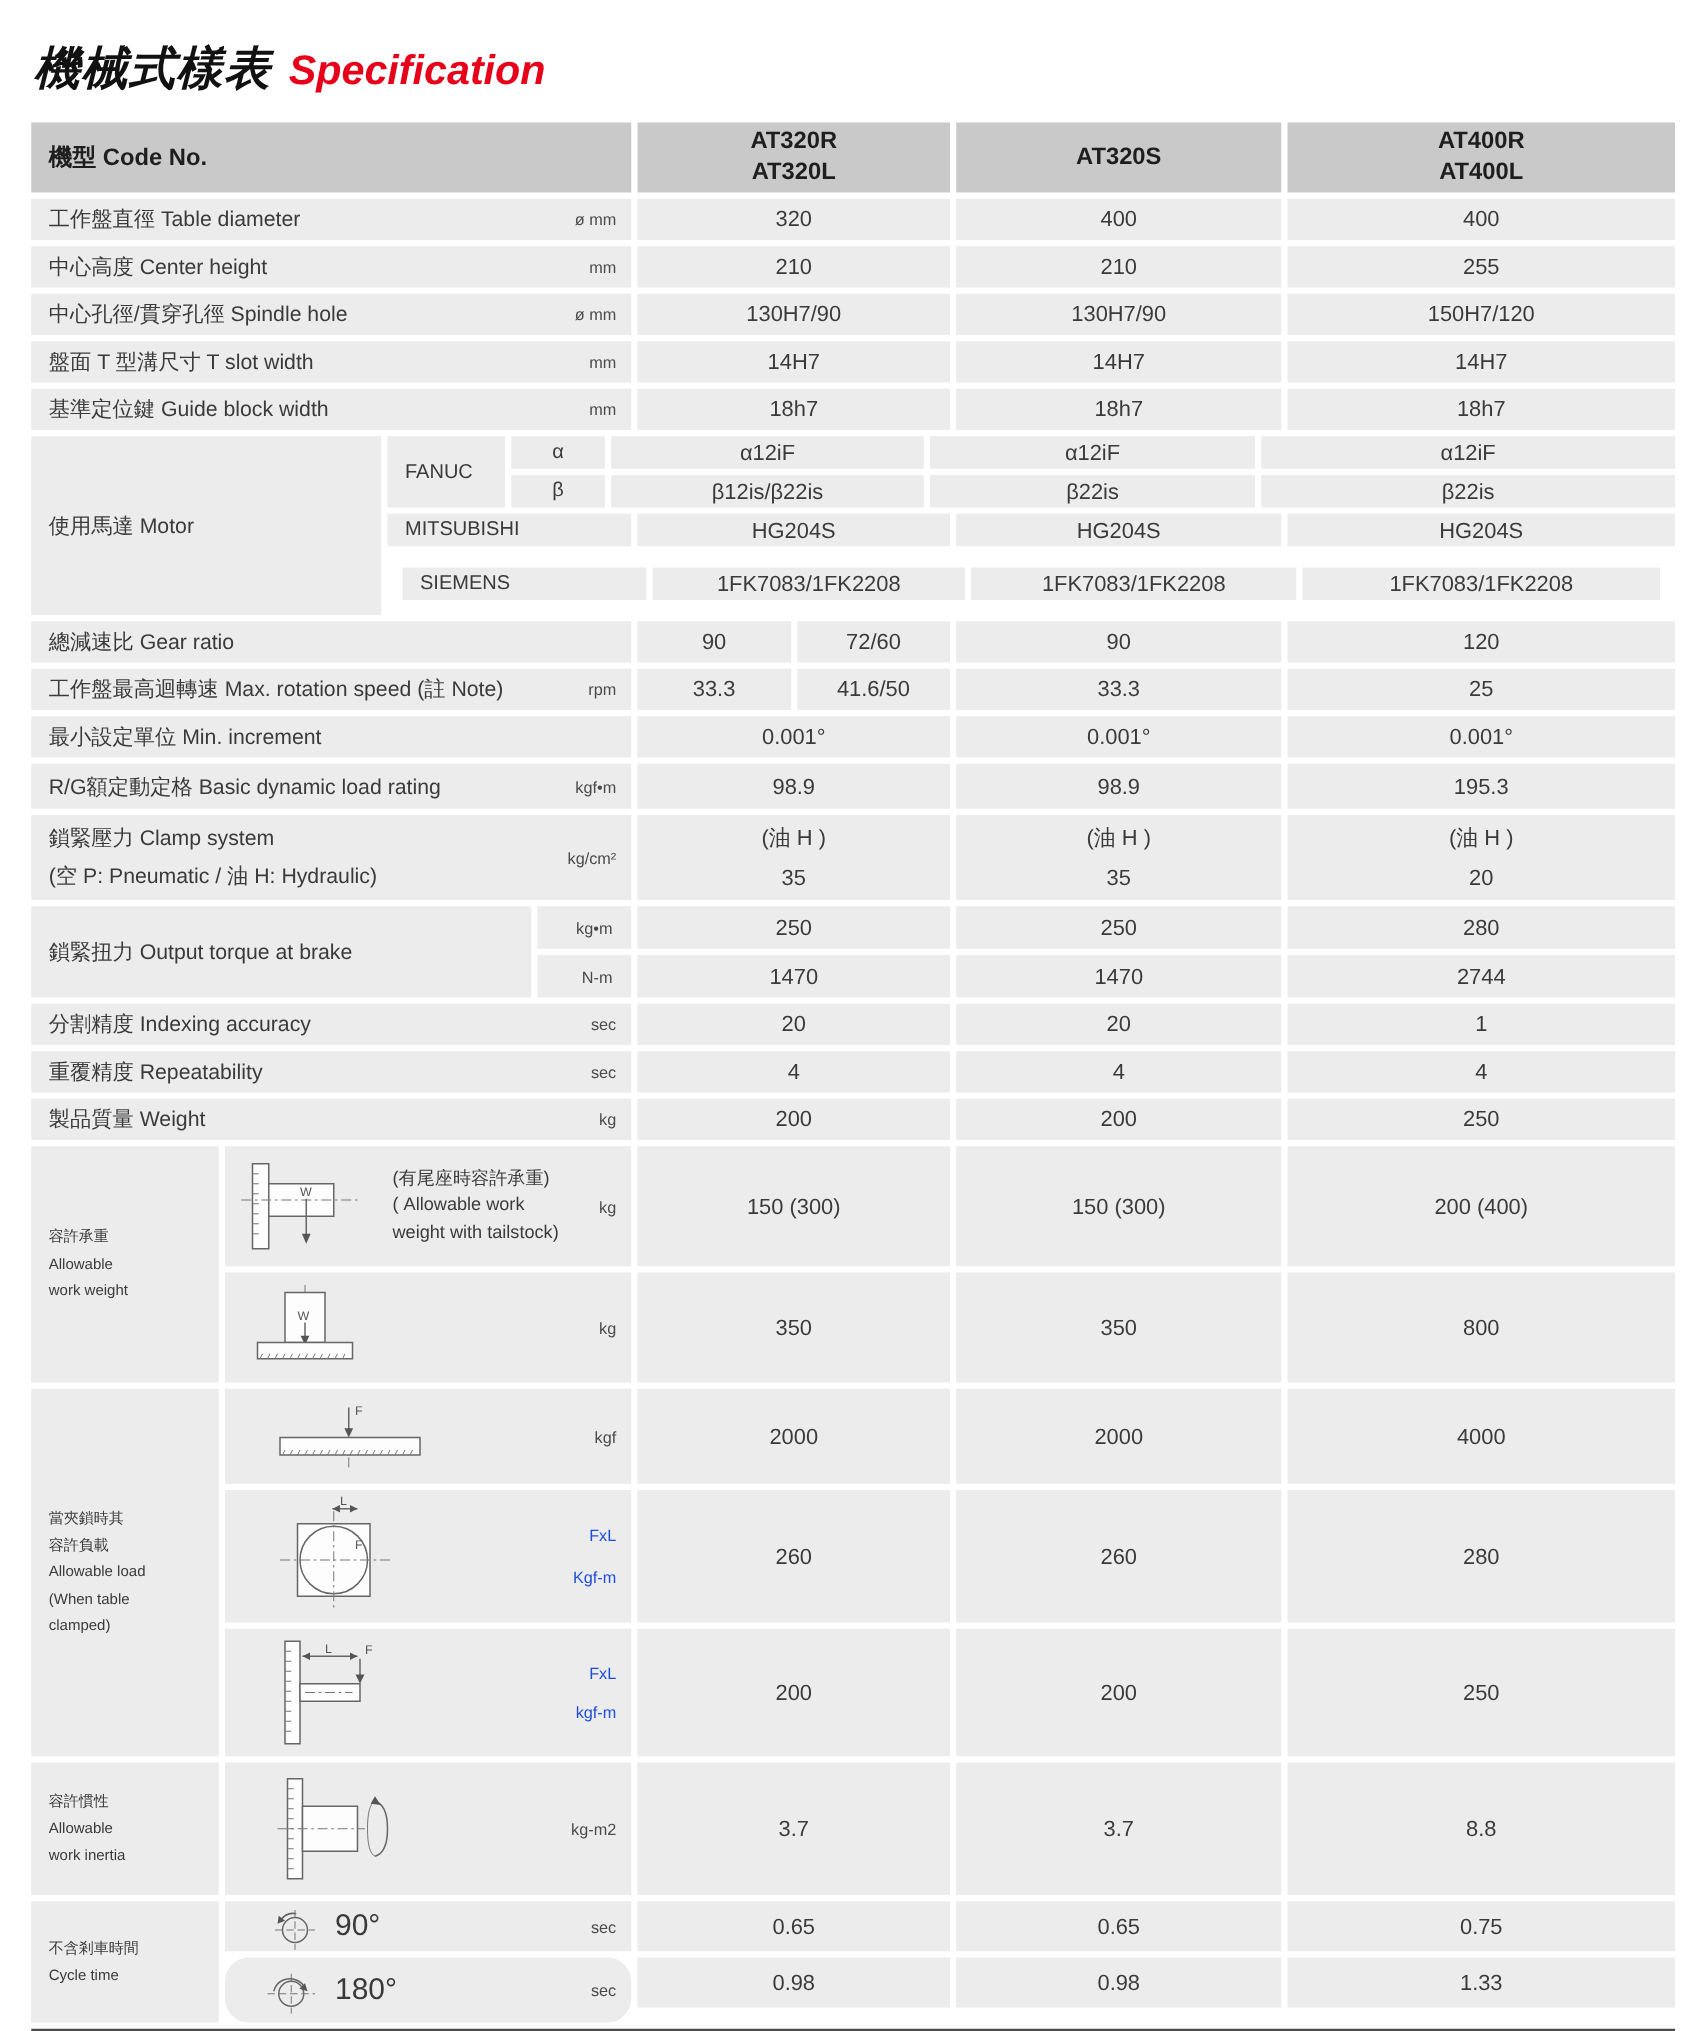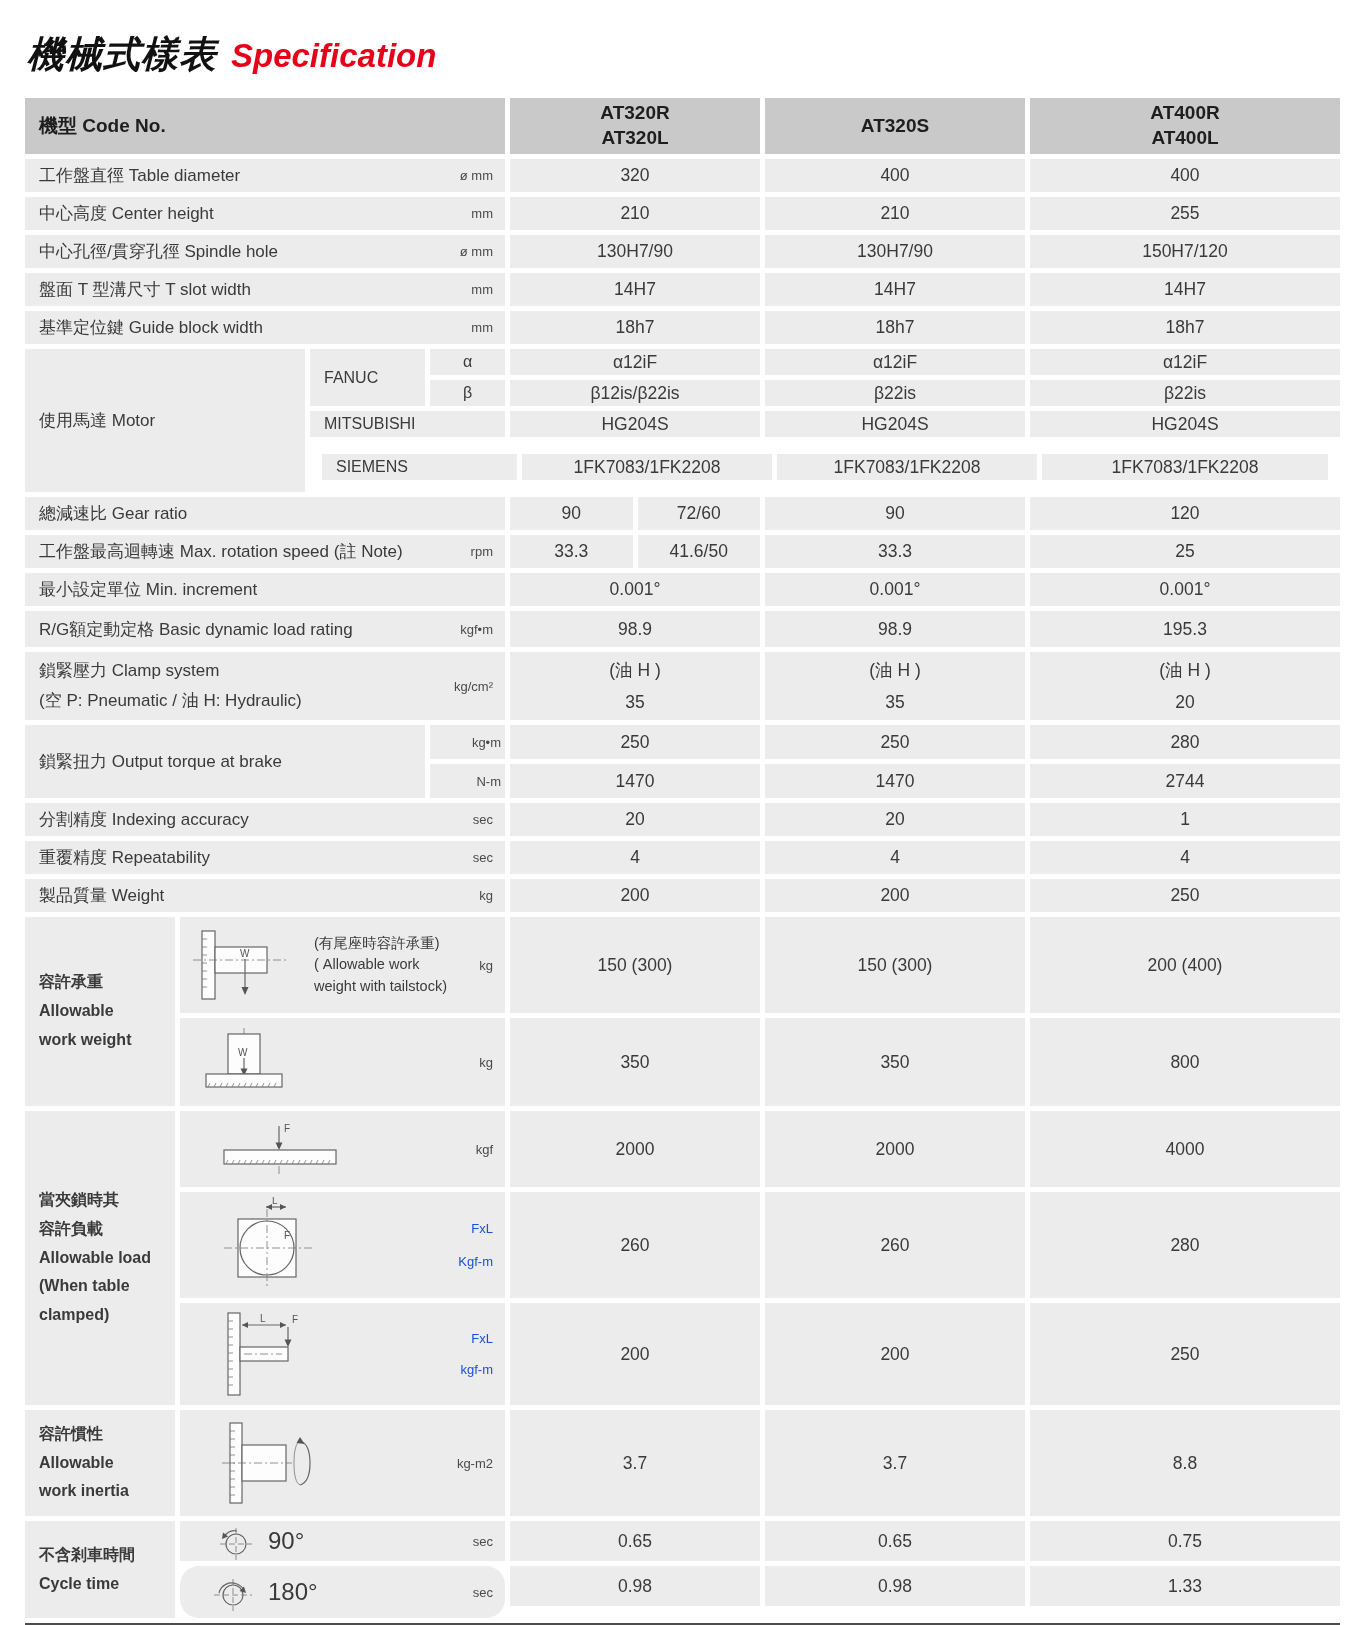--- a/index.html
+++ b/index.html
@@ -9,36 +9,36 @@
   .title .zh{font-size:37px;font-weight:bold;font-style:italic;color:#111;letter-spacing:1px;}
   .title .en{font-size:33px;font-weight:bold;font-style:italic;color:#e60019;}
   .tbl{width:1315px;}
   .row{display:flex;gap:5px;margin-bottom:5px;}
   .col{display:flex;flex-direction:column;gap:5px;}
   .cell{background:#ececec;display:flex;align-items:center;box-sizing:border-box;color:#3a3a3a;}
   .hdr{background:#c9c9c9;color:#1e1e1e;font-weight:bold;}
   .lbl{padding-left:14px;padding-right:12px;font-size:17px;justify-content:flex-start;text-align:left;}
   .lblu{justify-content:space-between;}
   .unit{font-size:13px;color:#4a4a4a;white-space:pre-line;text-align:right;}
-  .ucell{justify-content:flex-end;padding-right:4px;font-size:13px;color:#4a4a4a;}
+  .ucell{justify-content:flex-end;padding-right:15px;font-size:13px;color:#4a4a4a;}
   .val{justify-content:center;font-size:17.5px;text-align:center;}
   .pre{white-space:pre-line;}
   .w-label{width:480px;flex:none;}
   .w-c1{width:250px;flex:none;}
   .w-c2{width:260px;flex:none;}
   .w-c3{flex:1;}
   .half{width:122.5px;flex:none;}
   .h33{height:33px;}.h36{height:36px;}.h26{height:26px;}.h34{height:34px;}
   .hdr-row .cell{height:56px;}
   .hdr-col{justify-content:center;font-size:19px;line-height:1.3;text-align:center;white-space:pre-line;}
   .greek{justify-content:center;font-size:16px;padding:0;}
   .clamp{height:68px;}
   .clamp .val,.clampv{line-height:1.85;}
   .lh16{line-height:1.75;}
-  .secLbl{font-size:16px;line-height:1.8;font-weight:bold;}
+  .secLbl{font-size:12px;line-height:1.8;}
   .diagcell{justify-content:flex-start;padding:6px 12px 6px 10px;position:relative;}
   .dunit{margin-left:auto;font-size:13px;color:#4a4a4a;white-space:pre-line;text-align:right;}
   .dunit2{margin-left:auto;display:flex;flex-direction:column;justify-content:space-around;align-items:flex-end;
     height:100%;font-size:13px;color:#1d4ed8;padding:14px 0;box-sizing:border-box;}
   .note{font-size:14.5px;line-height:1.45;margin-left:14px;color:#3a3a3a;}
   .angle{font-size:24px;margin-left:10px;}
   .botbar{height:5px;background:#4d4d4d;width:1315px;margin-top:3px;}
   .footer{display:flex;gap:60px;margin-top:12px;font-size:17px;color:#222;}
   svg{display:block;}
   svg .ln{stroke:#666;fill:none;stroke-width:1.2;}
@@ -115,21 +115,21 @@
         </div>
       <div class="cell val w-c1 h33">18h7</div>
       <div class="cell val w-c2 h33">18h7</div>
       <div class="cell val w-c3 h33">18h7</div>
     </div>
 
     <div class="row">
       <div class="cell lbl" style="width:280px;flex:none;">使用馬達 Motor</div>
       <div class="col" style="flex:1;">
         <div class="row" style="margin:0;">
-          <div class="cell lbl" style="width:115px;flex:none;font-size:16px;">FANUC</div>
+          <div class="cell lbl" style="width:94px;flex:none;font-size:16px;">FANUC</div>
           <div class="col" style="flex:1;">
             <div class="row" style="margin:0;">
               <div class="cell greek h26" style="width:75px;flex:none;">α</div>
               <div class="cell val w-c1 h26">α12iF</div>
               <div class="cell val w-c2 h26">α12iF</div>
               <div class="cell val w-c3 h26">α12iF</div>
             </div>
             <div class="row" style="margin:0;">
               <div class="cell greek h26" style="width:75px;flex:none;">β</div>
               <div class="cell val w-c1 h26">β12is/β22is</div>

